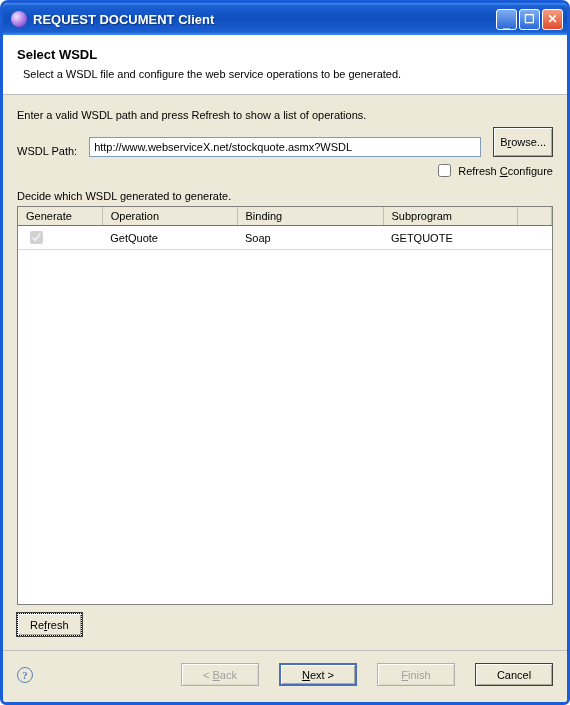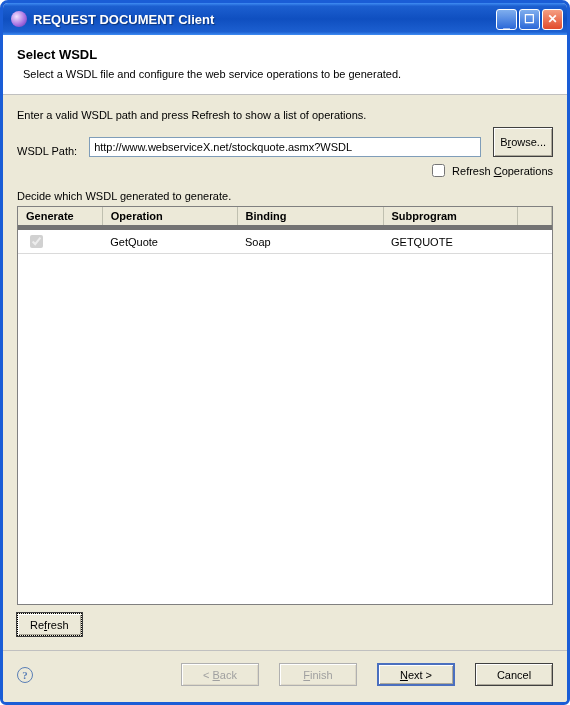--- a/index.html
+++ b/index.html
@@ -126,25 +126,25 @@
     min-height: 0;
     overflow: hidden;
   }
   table {
     width: 100%;
     border-collapse: collapse;
     table-layout: fixed;
   }
   thead th {
     background: #ece9d8;
-    font-weight: bold;
+    font-weight: normal;
     text-align: left;
     padding: 3px 8px;
     border-right: 1px solid #c0c0b0;
-    border-bottom: 5px solid #737373;
+    border-bottom: 1px solid #737373;
     font-size: 11px;
     height: 18px;
   }
   tbody td {
     padding: 2px 8px;
     font-size: 11px;
     height: 18px;
     vertical-align: middle;
   }
   tbody tr.highlight td {
@@ -234,21 +234,21 @@
     <div class="instr">Enter a valid WSDL path and press Refresh to show a list of operations.</div>
 
     <div class="path-row">
       <span class="path-label">WSDL Path:</span>
       <input class="path-input" type="text" value="http://www.webserviceX.net/stockquote.asmx?WSDL" style="">
       <button class="btn browse-btn"><span>B</span><span class="mn">r</span><span>owse...</span></button>
     </div>
 
     <div class="centrasite-row">
       <input type="checkbox" id="cs" style="">
-      <label for="cs"><span>Refresh </span><span class="mn">C</span><span>operations</span></label>
+      <label for="cs"><span>Refresh </span><span class="mn">C</span><span>configure</span></label>
     </div>
 
     <div class="decide-label">Decide which WSDL generated to generate.</div>
 
     <div class="table-wrap">
       <table>
         <colgroup>
           <col class="col-gen">
             <col class="col-op">
             <col class="col-bind">
@@ -279,19 +279,19 @@
     <div class="refresh-row">
       <button class="refresh-btn"><span>Re</span><span class="mn">f</span><span>resh</span></button>
     </div>
   </div>
 
   <div class="footer">
     <div class="help-icon">?</div>
     <div class="footer-spacer"></div>
     <div class="footer-buttons">
       <button class="wiz-btn" disabled=""><span>&lt; </span><span class="mn">B</span><span>ack</span></button>
+      <button class="wiz-btn default"><span></span><span class="mn">N</span><span>ext &gt;</span></button>
       <button class="wiz-btn" disabled=""><span></span><span class="mn">F</span><span>inish</span></button>
-      <button class="wiz-btn default"><span></span><span class="mn">N</span><span>ext &gt;</span></button>
       <button class="wiz-btn">Cancel</button>
     </div>
   </div>
 
 </div>
 
 </body></html>

